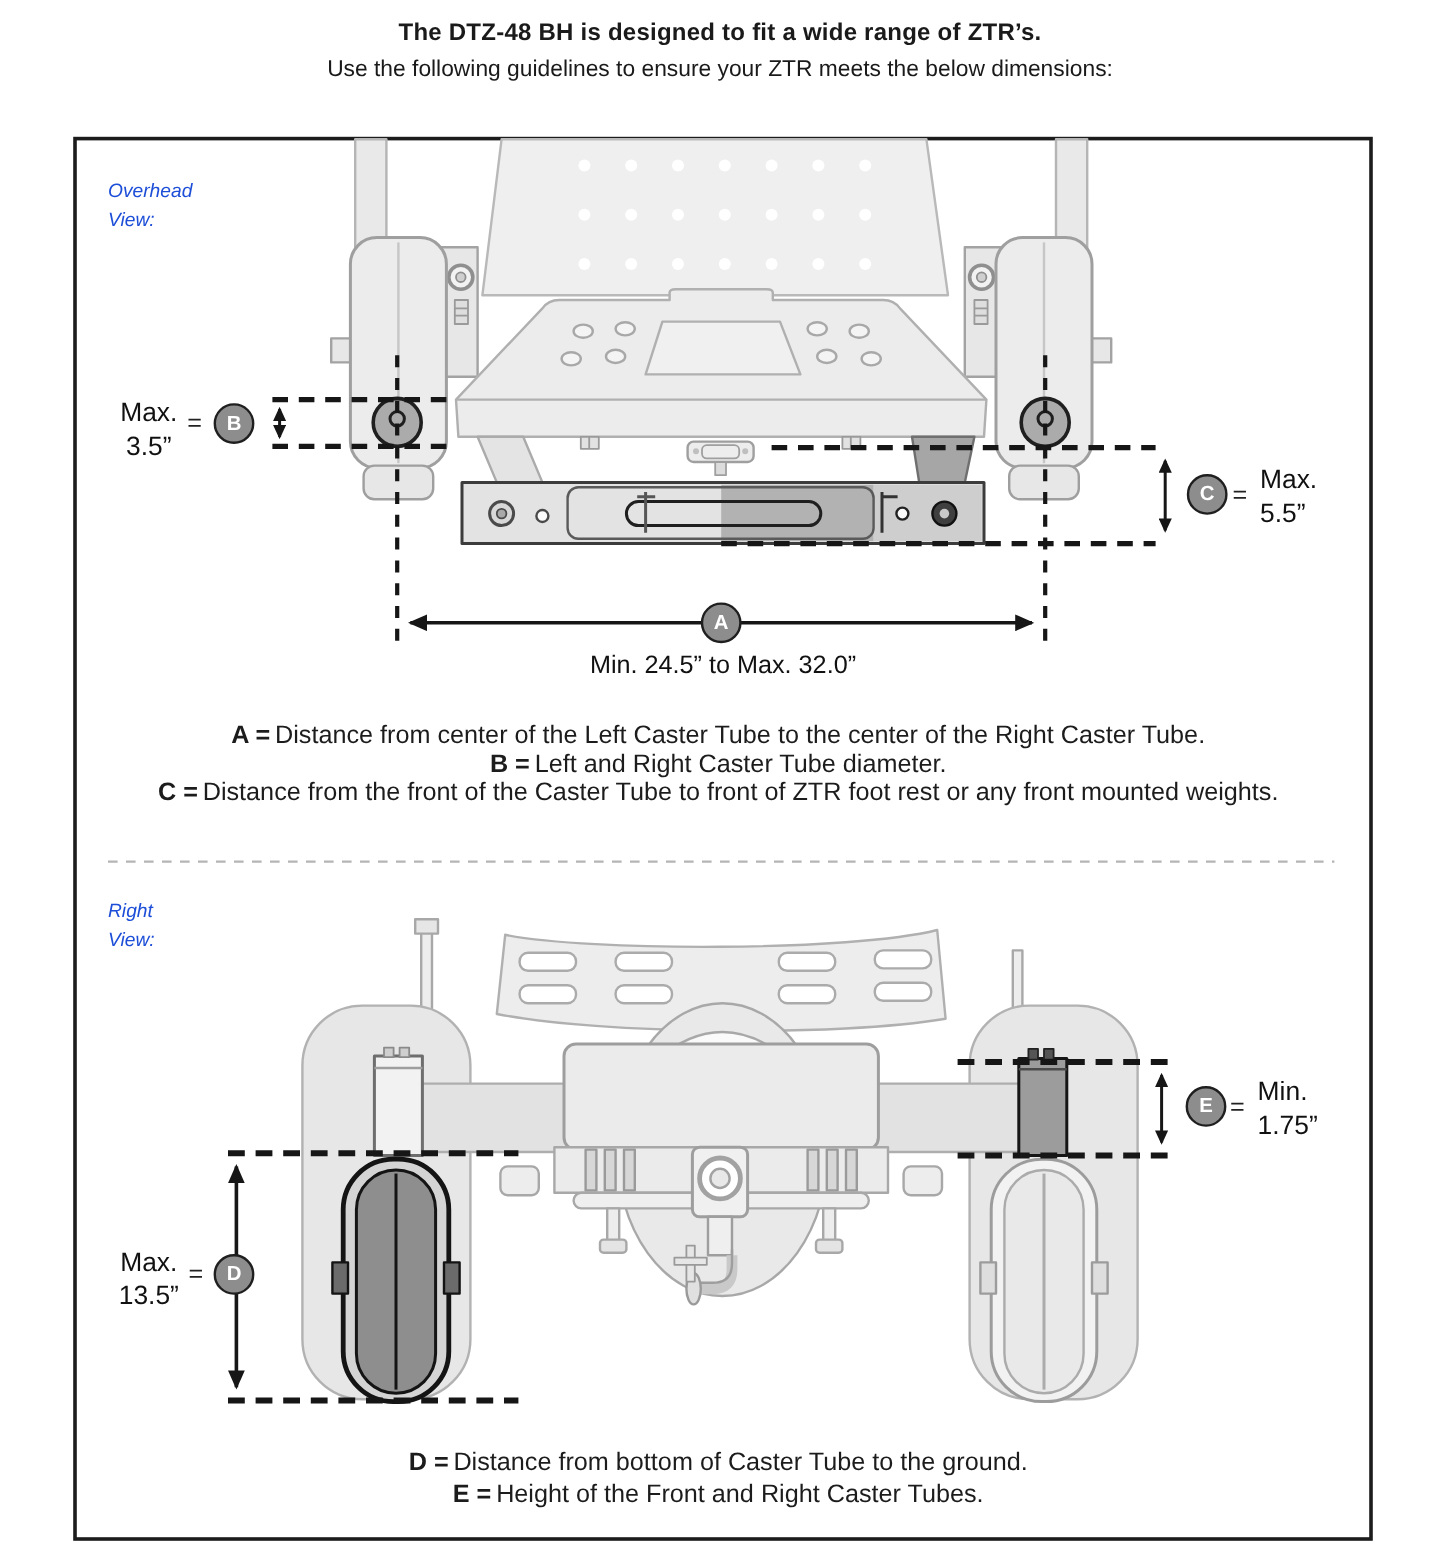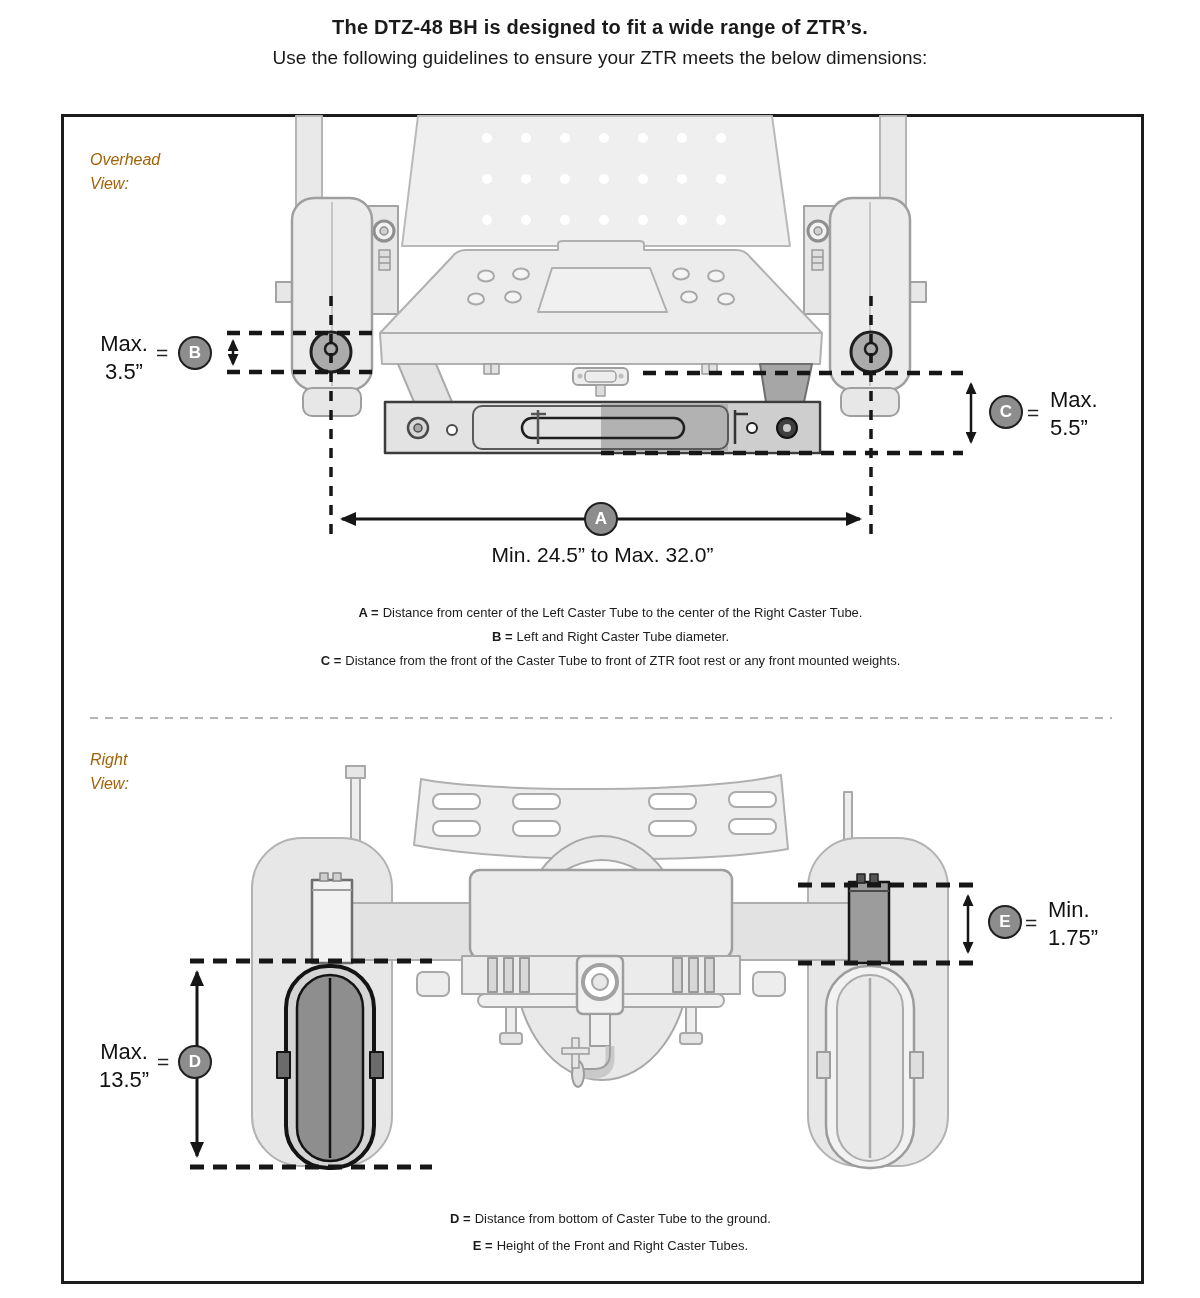--- a/index.html
+++ b/index.html
@@ -21,40 +21,40 @@
     left:0;top:47px;width:100%;
     text-align:center;
     font-size:19px;
   }
   .frame-box{
     left:61px;top:114px;width:1083px;height:1170px;
     border:3px solid #1c1c1c;box-sizing:border-box;
   }
   .diagram-svg{left:0;top:0;width:1200px;height:1298px;}
   .view-label{
-    font-size:16px;font-style:italic;line-height:24px;color:#a16207;
+    font-size:16px;font-style:italic;line-height:24px;color:#1d4ed8;
   }
   .dim-value{
     font-size:22px;line-height:28px;color:#111;text-align:center;
   }
   .dim-value.left{text-align:left;}
   .dim-equals{font-size:21px;color:#222;}
   .dim-circle{
     width:34px;height:34px;border-radius:50%;
     background:#8d8d8d;border:2.5px solid #1f1f1f;box-sizing:border-box;
     color:#fff;font-weight:bold;font-size:17px;
     display:flex;align-items:center;justify-content:center;
   }
   .range-text{
     left:61px;width:1083px;top:543px;
     text-align:center;font-size:21px;color:#111;
   }
   .legend{
-    left:73px;width:1075px;
-    text-align:center;font-size:13px;line-height:24px;color:#1c1c1c;
+    left:61px;width:1075px;
+    text-align:center;font-size:21px;line-height:24px;color:#1c1c1c;
   }
   .legend b{margin-right:4px;}
   .legend-line{white-space:nowrap;}
 </style>
 </head>
 <body>
 
 <div class="page">
 
   <div class="abs title">The DTZ-48 BH is designed to fit a wide range of ZTR’s.</div>

